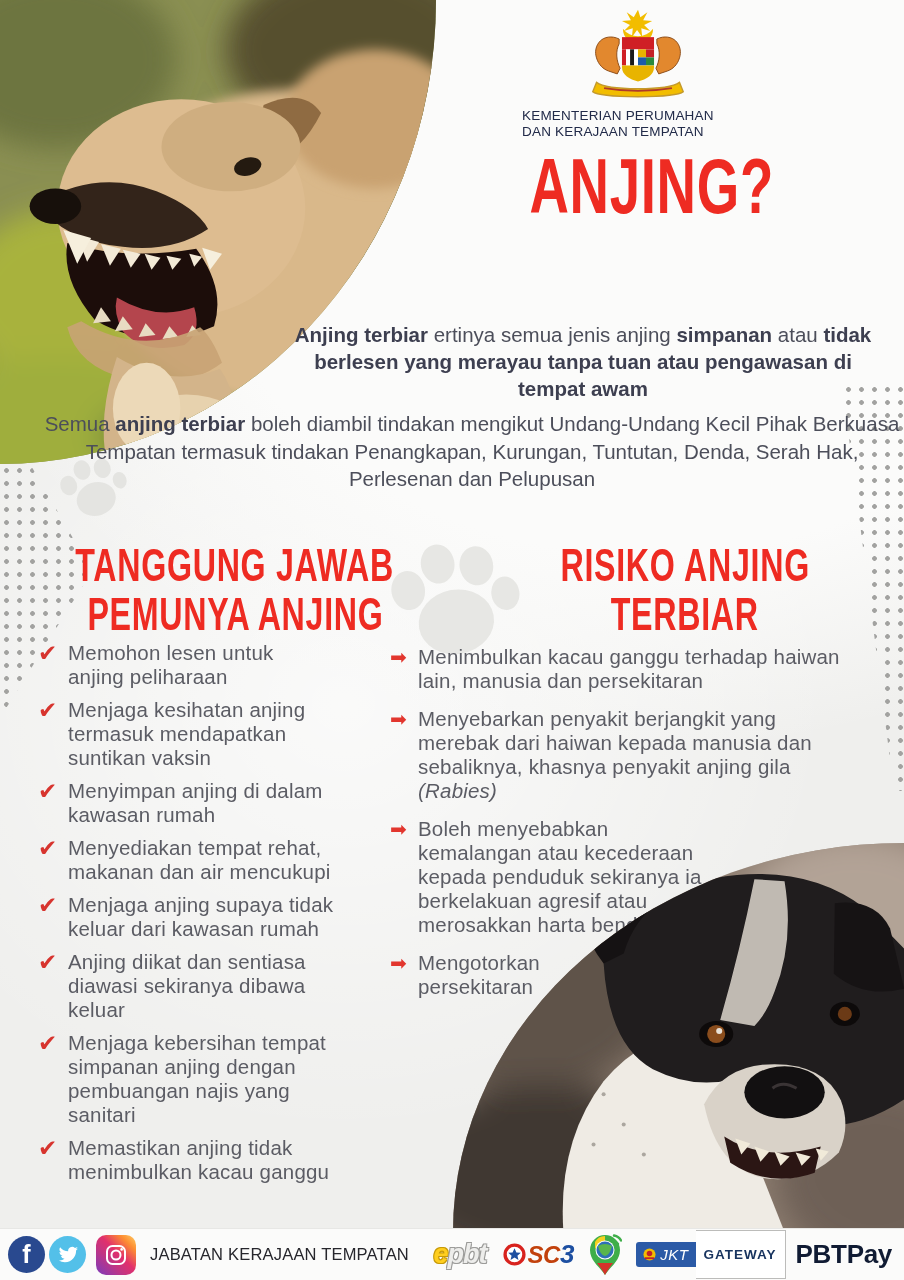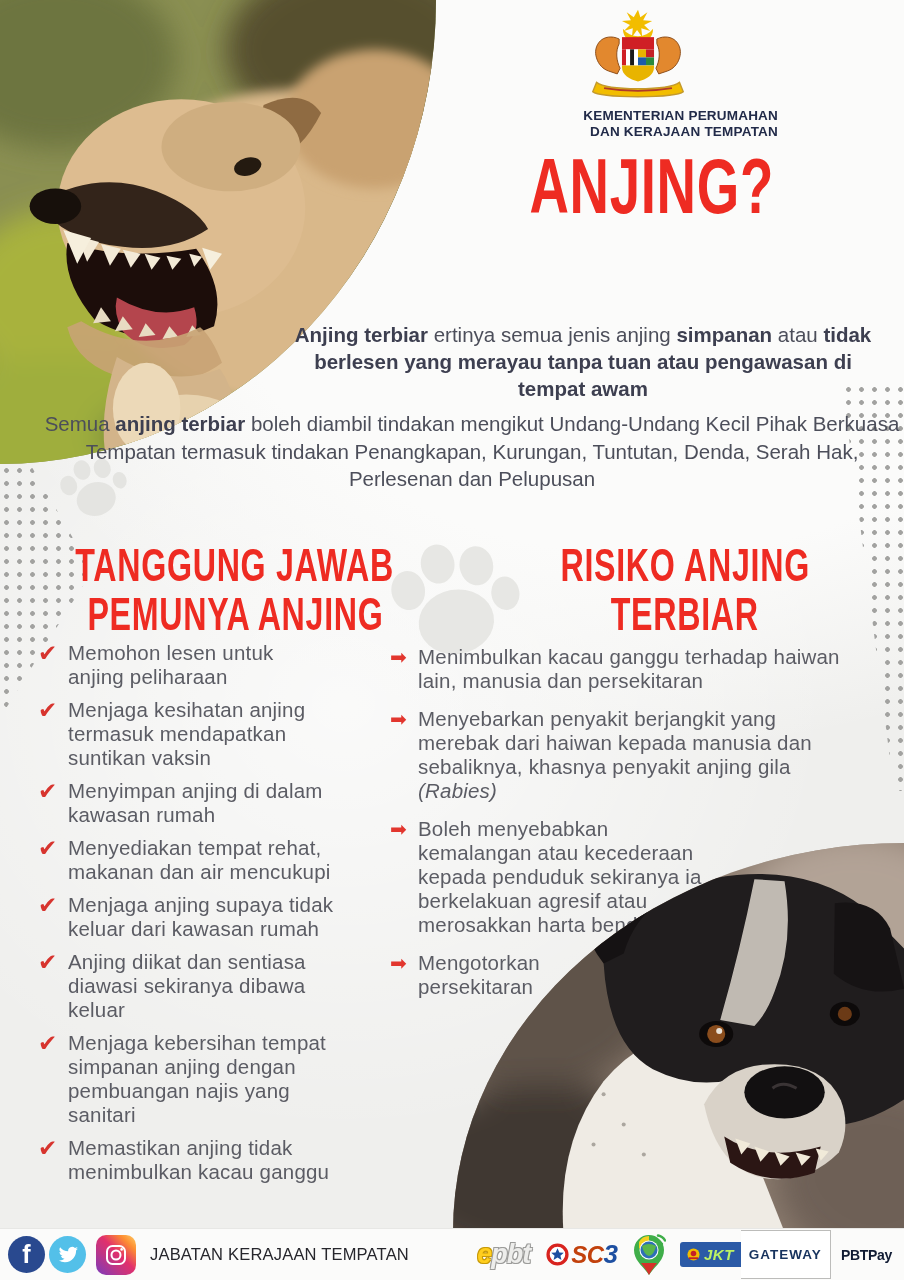--- a/index.html
+++ b/index.html
@@ -12,21 +12,21 @@
       #efefed;
   }
   .abs{position:absolute;}
   
   .photo-top{top:0;left:0;width:436px;height:464px;border-bottom-right-radius:100% 100%;overflow:hidden;}
   .photo-top svg,.photo-bottom svg{display:block;width:100%;height:100%;}
   .photo-bottom{left:453px;top:843px;width:451px;height:389px;border-top-left-radius:100% 100%;overflow:hidden;}
   
   .crest{left:572px;top:8px;width:132px;height:96px;}
   .crest svg{width:100%;height:100%;display:block;}
-  .ministry{left:538px;top:108px;width:240px;text-align:right;font-size:13.5px;font-weight:700;
+  .ministry{left:522px;top:108px;width:240px;text-align:left;font-size:13.5px;font-weight:400;
     line-height:16px;color:#222b49;letter-spacing:.2px;}
   .title{left:402px;top:150px;width:500px;text-align:center;color:#ee2b22;font-weight:900;}
   .title .line{display:flex;justify-content:center;line-height:73px;font-size:78px;white-space:nowrap;}
   .cond{display:inline-block;transform:scaleX(.70);transform-origin:center;letter-spacing:1px;}
   
   .intro1{left:283px;top:321px;width:600px;text-align:center;font-size:20.5px;line-height:27px;color:#4c4e5a;}
   .intro1 b,.intro2 b{color:#3d3f50;}
   .intro2{left:43px;top:410px;width:858px;text-align:center;font-size:20.5px;line-height:27.5px;color:#4c4e5a;}
   
   .heading{color:#ee2b22;font-weight:900;text-align:center;}
@@ -64,24 +64,24 @@
   .epbt{font-style:italic;font-weight:900;font-size:27px;letter-spacing:-1px;color:#ededeb;
     text-shadow:-1px -1px 0 #9c9c9a,1px -1px 0 #9c9c9a,-1px 1px 0 #9c9c9a,1px 1px 0 #9c9c9a;}
   .epbt .e{color:#ffce1e;font-style:italic;
     text-shadow:-1px -1px 0 #c79a08,1px -1px 0 #c79a08,-1px 1px 0 #c79a08,1px 1px 0 #c79a08;}
   .osc{display:flex;align-items:center;margin-left:16px;}
   .osc-sc{color:#c2410c;font-style:italic;font-weight:900;font-size:24px;letter-spacing:-.5px;margin-left:2px;}
   .osc-3{color:#1d4fa1;font-style:italic;font-weight:900;font-size:26px;}
   .pin{margin-left:14px;width:34px;height:42px;}
   .jkt-badge{display:flex;align-items:center;margin-left:14px;}
   .jkt-blue{display:flex;align-items:center;background:#2b5aa6;border-radius:3px 0 0 3px;padding:4px 7px;}
-  .jkt-txt{color:#bef264;font-weight:700;font-size:15px;font-style:italic;letter-spacing:.5px;margin-left:4px;}
+  .jkt-txt{color:#ffffff;font-weight:400;font-size:15px;font-style:italic;letter-spacing:.5px;margin-left:4px;}
   .gateway{background:#fff;border:1px solid #bcbcba;border-left:none;padding:16px 8px;font-weight:800;
     font-size:13.5px;color:#17335e;letter-spacing:1px;}
-  .pbtpay{font-weight:900;font-size:14px;color:#101b33;margin-left:10px;letter-spacing:-.3px;}
+  .pbtpay{font-weight:900;font-size:26px;color:#101b33;margin-left:10px;letter-spacing:-.3px;}
 </style>
 </head>
 <body>
 
 <div class="poster">
 
   <div class="abs dots dots-right"></div>
   <div class="abs dots dots-left"></div>
 
   <div class="abs paw paw-left">

